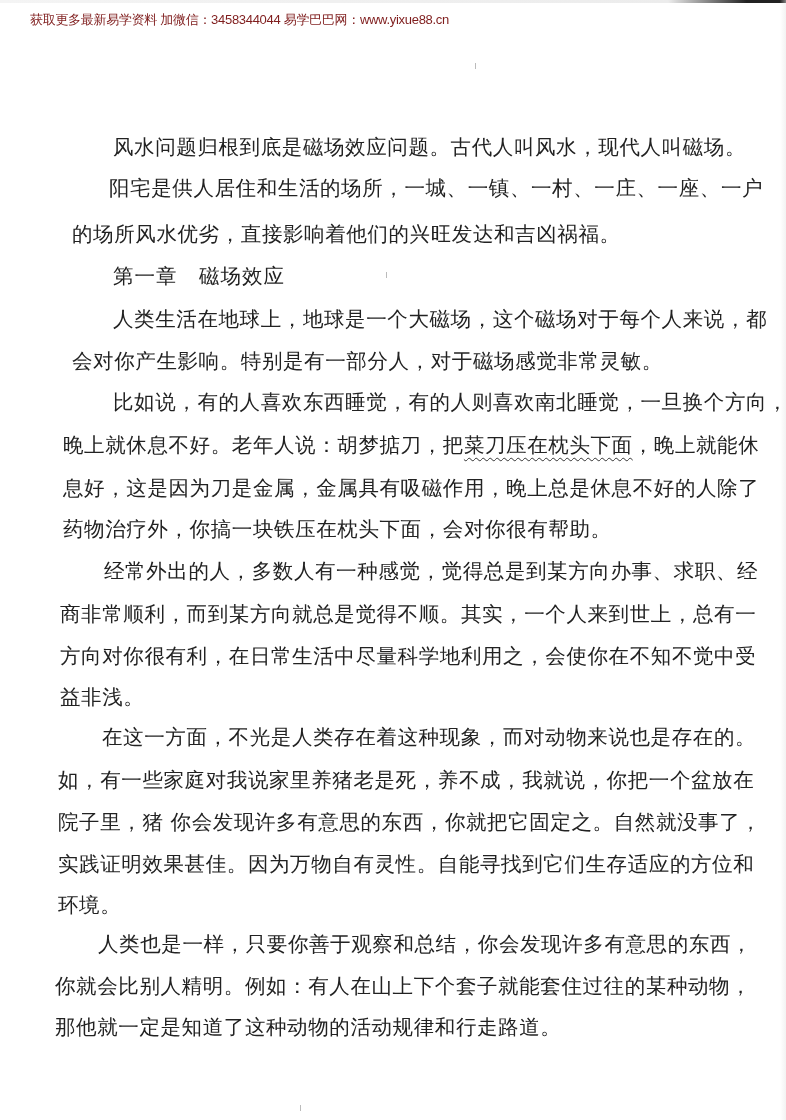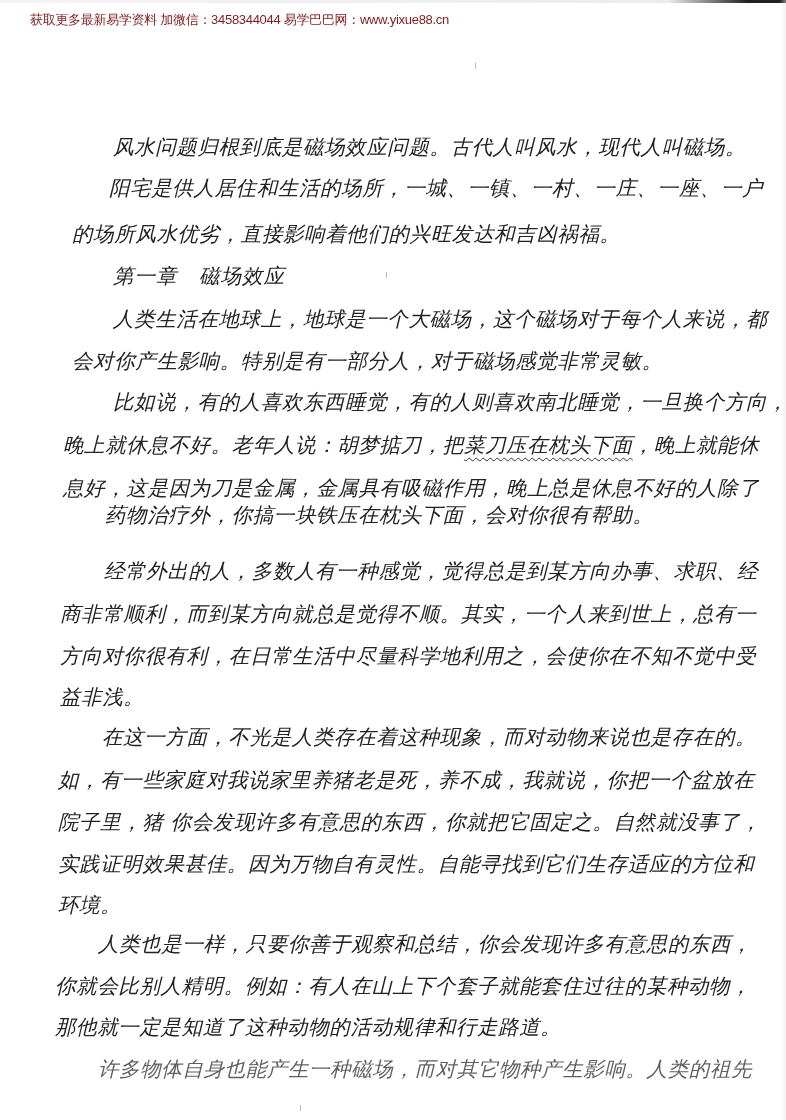--- a/index.html
+++ b/index.html
@@ -14,21 +14,21 @@
       position: absolute; left: 0; top: 0; width: 786px; height: 3px;
       background: linear-gradient(to right, #f4f4f4 0%, #ececec 85%, #222 95%, #222 100%);
     }
     .watermark {
       position: absolute; left: 30px; top: 11px;
       font-family: Liberation Sans, sans-serif;
       font-size: 13px; color: #7f1d1d; letter-spacing: -0.3px;
       white-space: nowrap;
     }
     .page {
-      position: absolute; left: 0; top: 0; width: 786px; height: 1120px; font-style: italic;
+      position: absolute; left: 0; top: 0; width: 786px; height: 1120px;
     }
     .line {
       position: absolute;
       font-size: 20.5px;
       white-space: nowrap;
       letter-spacing: 0.6px;
       color: #222;
     }
     .heading { letter-spacing: 1px; }
     .underline-squiggle {
@@ -60,37 +60,36 @@
   <div class="line heading" style="left:113px; top:262px;">第一章　磁场效应</div>
 
   <div class="line" style="left:113px; top:305px;">人类生活在地球上，地球是一个大磁场，这个磁场对于每个人来说，都</div>
   <div class="line" style="left:72px; top:347px;">会对你产生影响。特别是有一部分人，对于磁场感觉非常灵敏。</div>
 
   <div class="line" style="left:113px; top:388px;">比如说，有的人喜欢东西睡觉，有的人则喜欢南北睡觉，一旦换个方向，</div>
   <div class="line" style="left:63px; top:431px;">
     <span>晚上就休息不好。老年人说：胡梦掂刀，把</span><span class="underline-squiggle">菜刀压在枕头下面</span><span>，晚上就能休</span>
   </div>
   <div class="line" style="left:63px; top:474px;">息好，这是因为刀是金属，金属具有吸磁作用，晚上总是休息不好的人除了</div>
-  <div class="line" style="left:63px; top:501px;margin-left:42px;">药物治疗外，你搞一块铁压在枕头下面，会对你很有帮助。</div>
+  <div class="line" style="left:63px; top:515px;">药物治疗外，你搞一块铁压在枕头下面，会对你很有帮助。</div>
 
   <div class="line" style="left:104px; top:557px;">经常外出的人，多数人有一种感觉，觉得总是到某方向办事、求职、经</div>
   <div class="line" style="left:60px; top:600px;">商非常顺利，而到某方向就总是觉得不顺。其实，一个人来到世上，总有一</div>
   <div class="line" style="left:60px; top:642px;">方向对你很有利，在日常生活中尽量科学地利用之，会使你在不知不觉中受</div>
   <div class="line" style="left:60px; top:683px;">益非浅。</div>
 
   <div class="line" style="left:102px; top:723px;">在这一方面，不光是人类存在着这种现象，而对动物来说也是存在的。</div>
   <div class="line" style="left:58px; top:766px;">如，有一些家庭对我说家里养猪老是死，养不成，我就说，你把一个盆放在</div>
   <div class="line" style="left:58px; top:808px;">院子里，猪 你会发现许多有意思的东西，你就把它固定之。自然就没事了，</div>
   <div class="line" style="left:58px; top:850px;">实践证明效果甚佳。因为万物自有灵性。自能寻找到它们生存适应的方位和</div>
   <div class="line" style="left:58px; top:891px;">环境。</div>
 
   <div class="line" style="left:98px; top:930px;">人类也是一样，只要你善于观察和总结，你会发现许多有意思的东西，</div>
   <div class="line" style="left:55px; top:1013px;">那他就一定是知道了这种动物的活动规律和行走路道。</div>
   <div class="line" style="left:55px; top:972px;">你就会比别人精明。例如：有人在山上下个套子就能套住过往的某种动物，</div>
 
-  <div class="line faded" style="left:98px; top:1055px;">许多物体自身也能产生一种磁场，而对其它物种产生影响。人类的祖先</div>
 
   <div class="speck" style="left:475px; top:63px;"></div>
   <div class="speck" style="left:386px; top:272px;"></div>
   <div class="speck" style="left:300px; top:1105px;"></div>
 </div>
 
 <div class="right-shadow"></div>
 
 </body></html>

